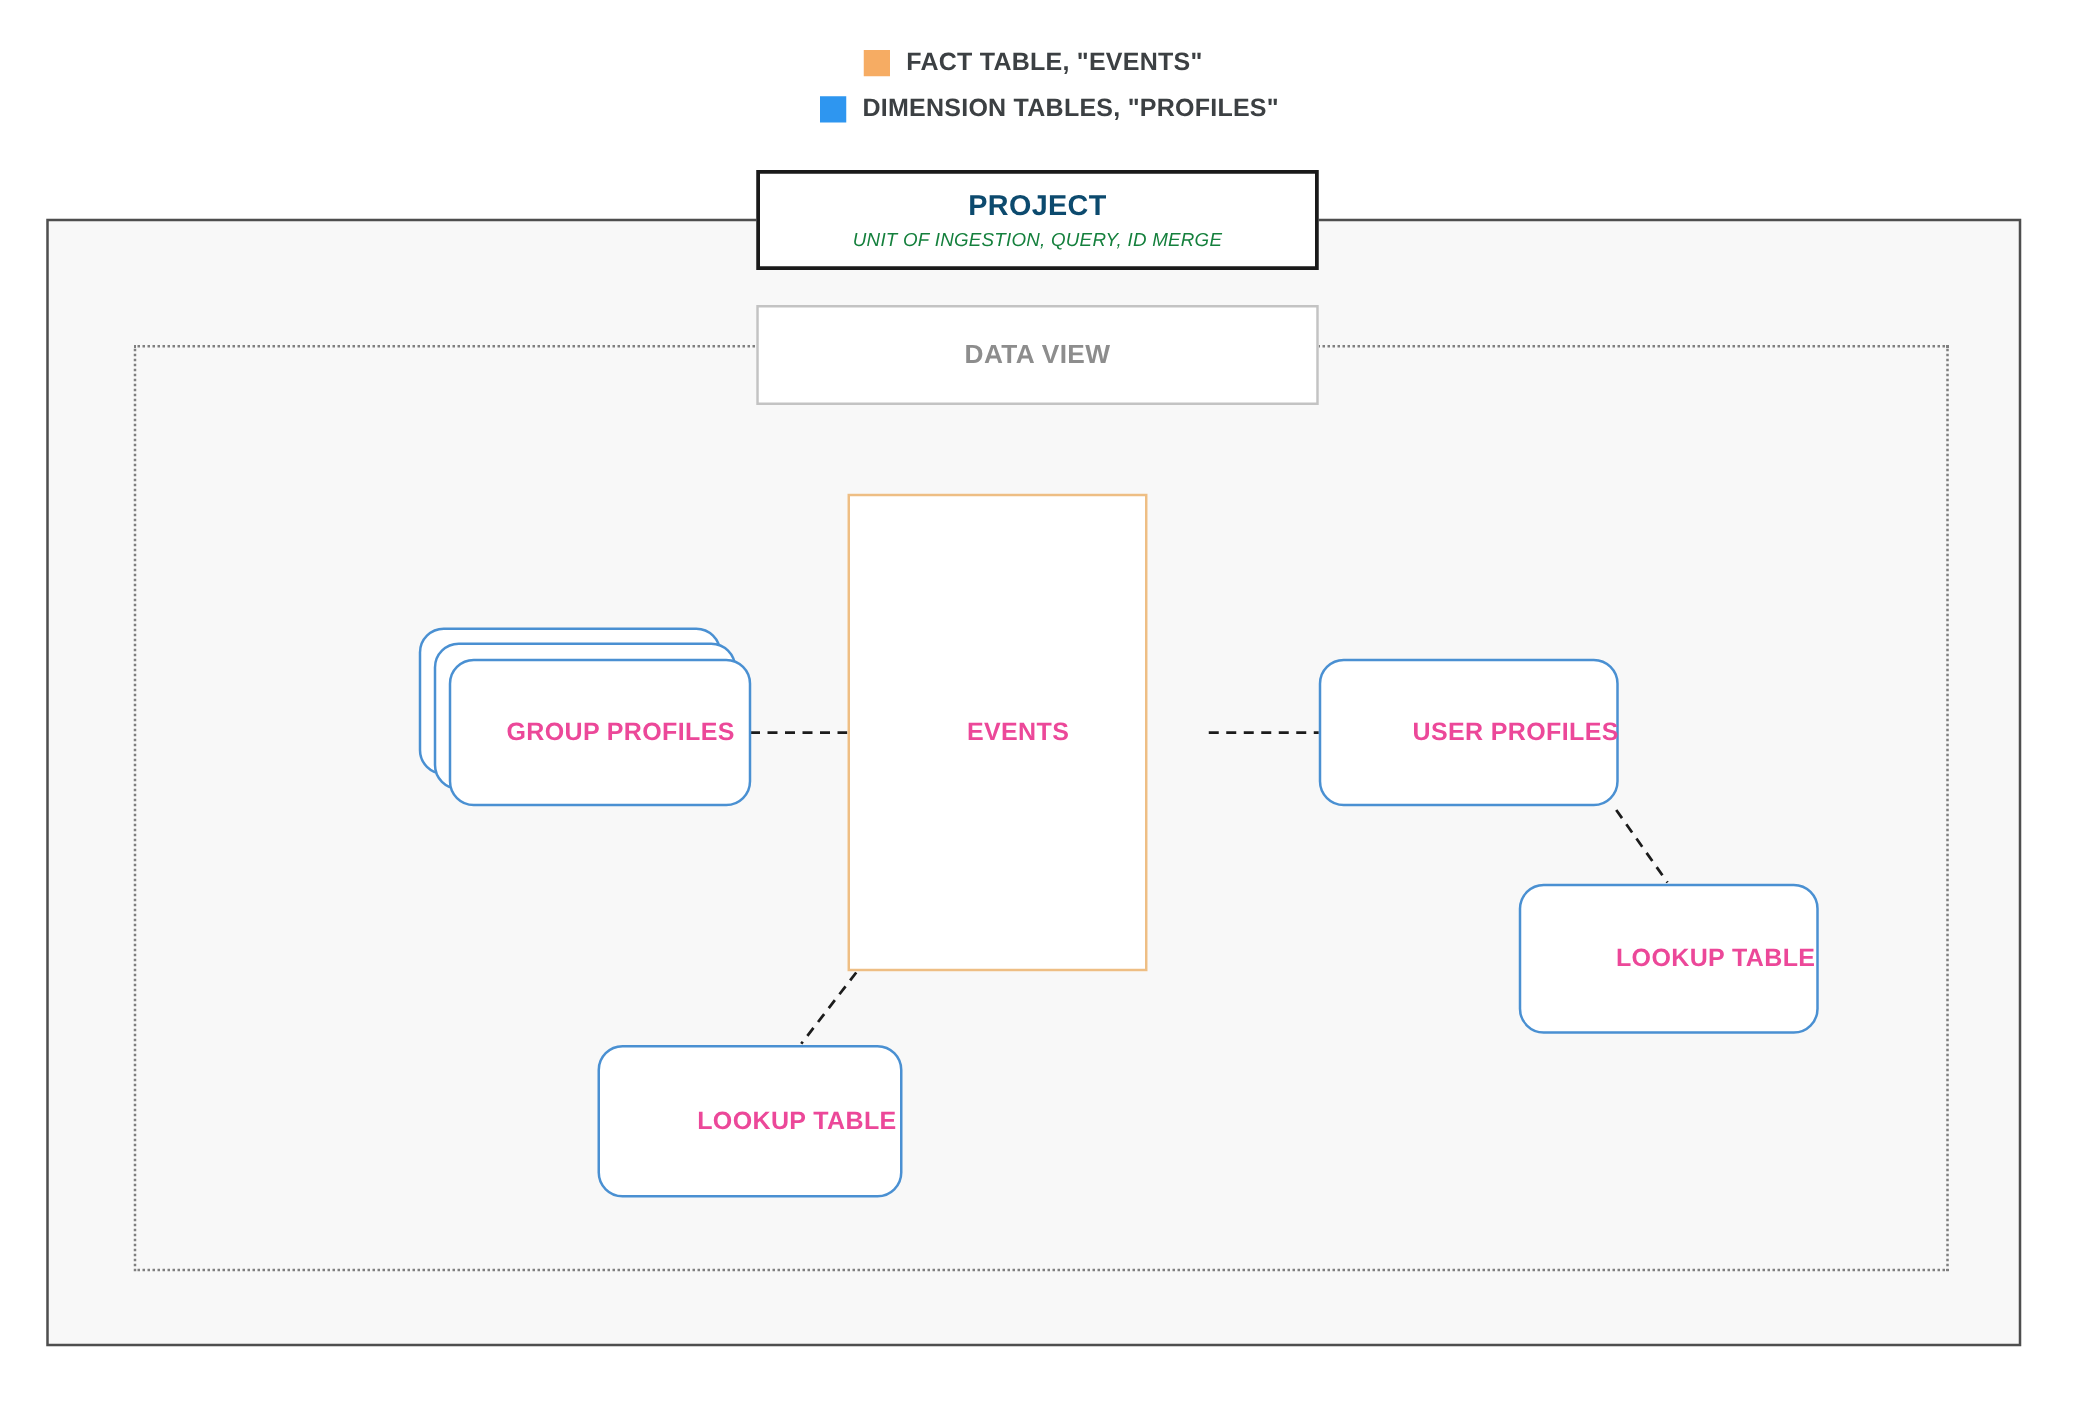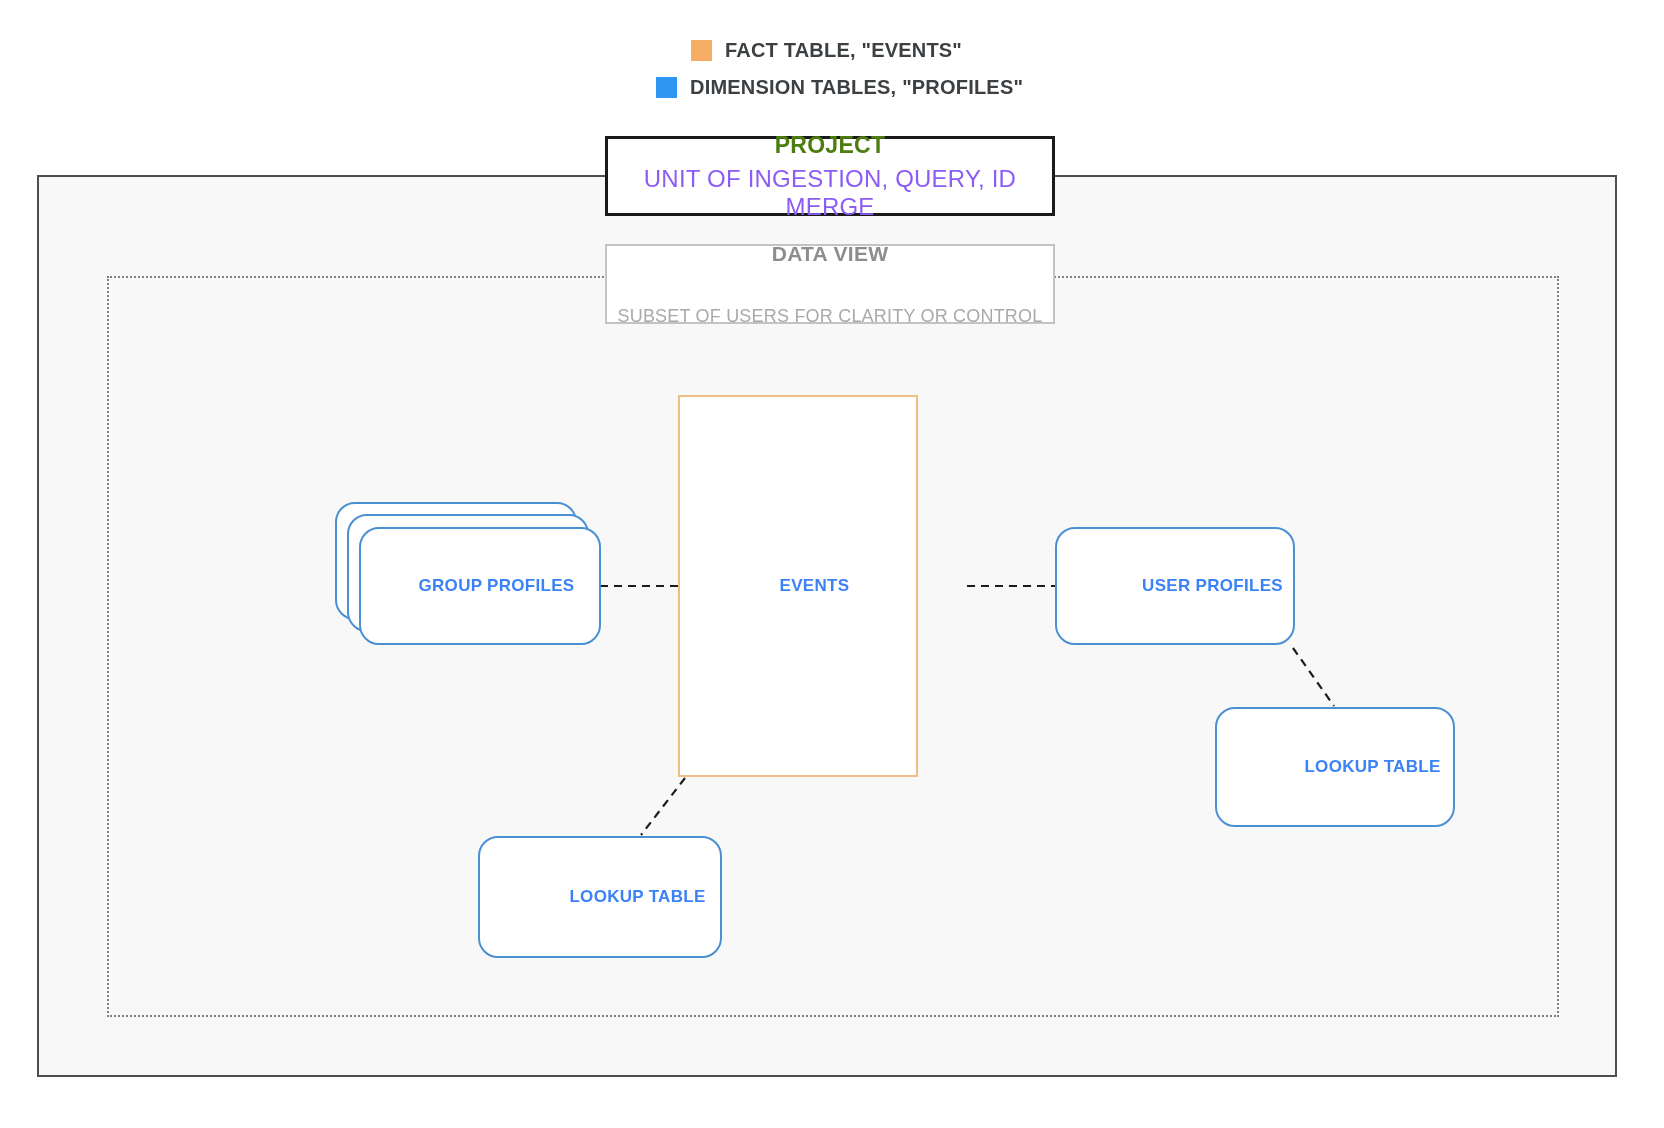--- a/index.html
+++ b/index.html
@@ -75,38 +75,38 @@
   }
   .project-box {
     top: 136px;
     border: 3px solid #1a1a1a;
   }
   .dataview-box {
     top: 244px;
     border: 2px solid #c3c3c3;
     gap: 40px;
   }
-  .project-box .box-title   { font-size: 23px; font-weight: bold; color: #4d7c0f; letter-spacing: 0.3px; }
-  .project-box .box-sub     { font-size: 24px; color: #8b5cf6; letter-spacing: 0.2px; }
+  .project-box .box-title   { font-size: 23px; font-weight: bold; color: #0c4a6e; letter-spacing: 0.3px; }
+  .project-box .box-sub     { font-size: 15px; color: #15803d; letter-spacing: 0.2px; font-style: italic; }
   .dataview-box .box-title  { font-size: 21px; font-weight: bold; color: #8d8d8d; letter-spacing: 0.3px; }
   .dataview-box .box-sub    { font-size: 18px; color: #a9a9a9; letter-spacing: 0.2px; }
 
   
   .node {
     position: absolute;
     background: #ffffff;
     box-sizing: border-box;
     display: flex;
     align-items: center;
     justify-content: center;
   }
   .node-label {
-    font-size: 17px;
+    font-size: 20px;
     font-weight: bold;
-    color: #3b82f6;
+    color: #ec4899;
     letter-spacing: 0.3px;
     white-space: nowrap;
     margin-left: 33px;
   }
   .fact-node {
     left: 678px; top: 395px;
     width: 240px; height: 382px;
     border: 2px solid #eebe84;
   }
   .dim-node {
@@ -155,21 +155,20 @@
     <line x1="685" y1="778" x2="641" y2="835" stroke="#1c1c1c" stroke-width="2.2" stroke-dasharray="8 6"></line>
     <line x1="1293" y1="648" x2="1334" y2="706" stroke="#1c1c1c" stroke-width="2.2" stroke-dasharray="8 6"></line>
   </svg>
 
   <div class="header-box project-box">
     <div class="box-title">PROJECT</div>
     <div class="box-sub">UNIT OF INGESTION, QUERY, ID MERGE</div>
   </div>
   <div class="header-box dataview-box">
     <div class="box-title">DATA VIEW</div>
-    <div class="box-sub">SUBSET OF USERS FOR CLARITY OR CONTROL</div>
   </div>
 
   <div class="node fact-node" style="border-color: rgb(238, 190, 132);">
     <span class="node-label">EVENTS</span>
   </div>
 
   <div class="group-card group-back" style="border-color: rgb(74, 144, 210);"></div>
   <div class="group-card group-mid" style="border-color: rgb(74, 144, 210);"></div>
   <div class="group-card group-front" style="border-color: rgb(74, 144, 210);">
     <span class="node-label">GROUP PROFILES</span>

